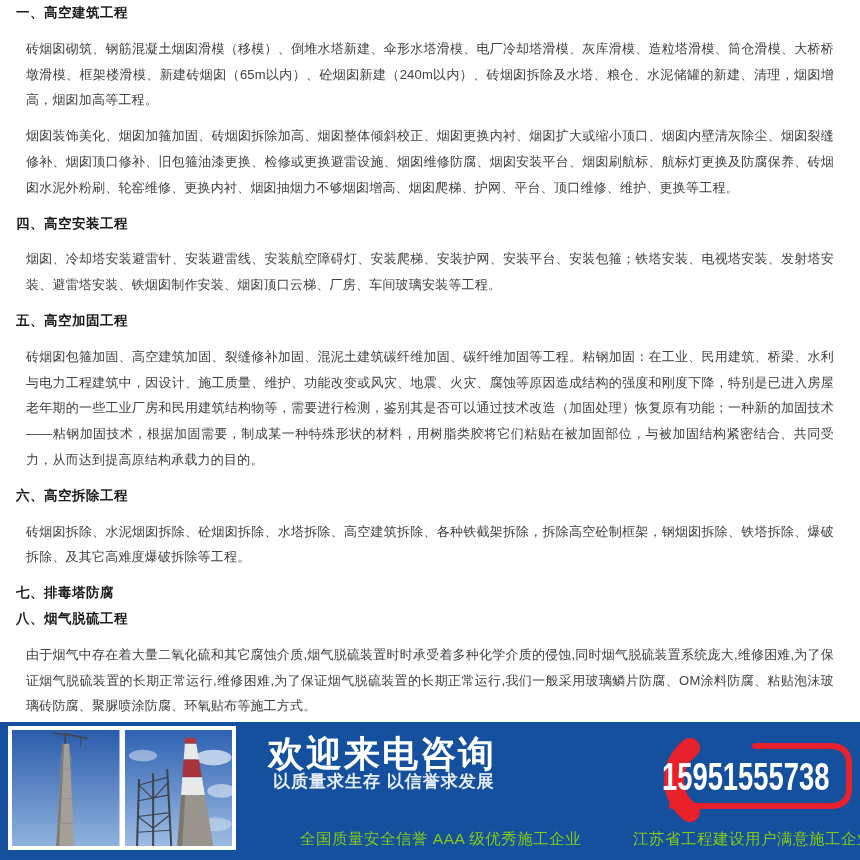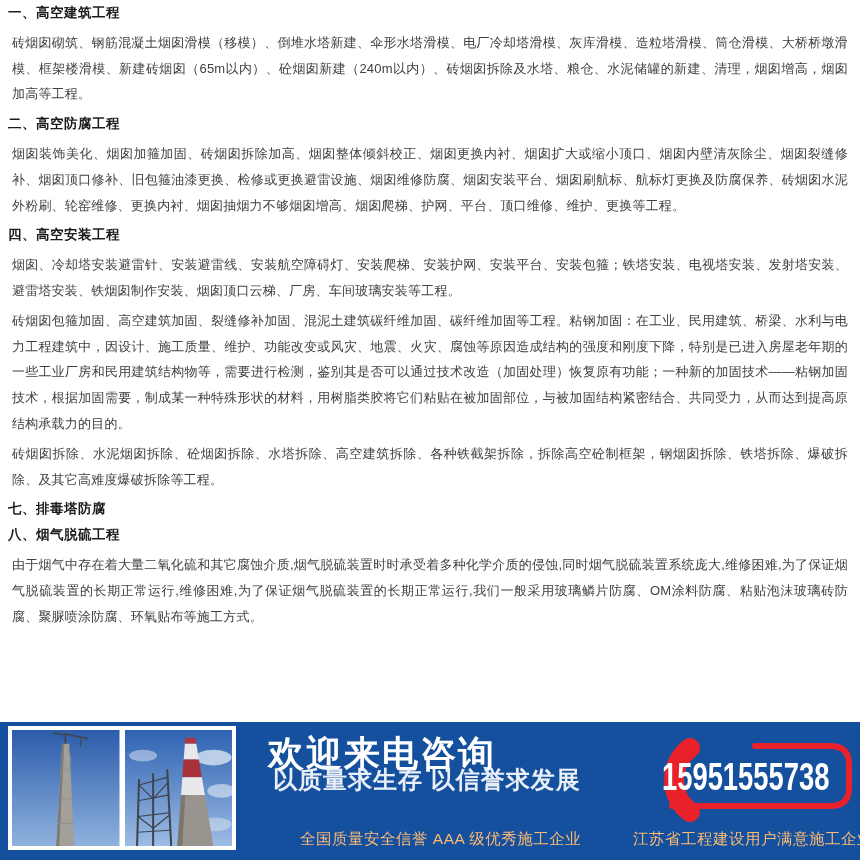--- a/index.html
+++ b/index.html
@@ -4,31 +4,31 @@
 <style>
   html,body{margin:0;padding:0;}
   body{
     width:860px;height:860px;background:#ffffff;
     font-family:"Liberation Sans","DejaVu Sans",sans-serif;
     overflow:hidden;
   }
   .main{
     box-sizing:border-box;
     width:860px;height:722px;
-    padding:0 8px;
+    padding:0 16px;
     overflow:hidden;
   }
   .sec-h{
     margin:0;
     font-size:13.5px;font-weight:bold;color:#1c1c1c;
     line-height:25.8px;
     letter-spacing:0.5px;
   }
   .sec-p{
-    margin:4px;
+    margin:10px;
     font-size:13px;color:#404040;
     line-height:25.8px;
     text-align:justify;
     letter-spacing:0.2px;
   }
   .footer{
     position:relative;
     width:860px;height:138px;
     background:#15509e;
     overflow:hidden;
@@ -42,65 +42,66 @@
     display:flex;gap:5px;
   }
   .photo{flex:1;overflow:hidden;}
   .photo svg{display:block;width:100%;height:100%;}
   .promo-title{
     position:absolute;left:268px;top:8px;
     font-size:36px;font-weight:bold;color:#ffffff;
     letter-spacing:2px;white-space:nowrap;
   }
   .promo-slogan{
-    position:absolute;left:273px;top:42px;
-    font-size:24px;font-weight:bold;color:#e9eff9;
+    position:absolute;left:273px;top:48px;
+    font-size:17px;font-weight:bold;color:#e9eff9;
     letter-spacing:1px;white-space:nowrap;
   }
   .phone-icon{
     position:absolute;left:644px;top:16px;
     width:60px;height:84px;
   }
   .phone-frame{
     position:absolute;left:658px;top:20px;
     width:200px;height:74px;
   }
   .phone-number{
     position:absolute;left:662px;top:34px;
     font-size:38px;font-weight:bold;color:#ffffff;
     letter-spacing:0;
     transform:scaleX(0.72);
     transform-origin:left top;
     white-space:nowrap;
   }
   .credential{
     position:absolute;top:107px;
-    font-size:15.5px;color:#fdba74;
+    font-size:15.5px;color:#84cc16;
     white-space:nowrap;letter-spacing:0.5px;
   }
   .credential.left{left:300px;}
   .credential.right{left:633px;}
 </style>
 </head>
 <body>
 
 <div class="main">
 
   <h3 class="sec-h">一、高空建筑工程</h3>
   <p class="sec-p">砖烟囱砌筑、钢筋混凝土烟囱滑模（移模）、倒堆水塔新建、伞形水塔滑模、电厂冷却塔滑模、灰库滑模、造粒塔滑模、筒仓滑模、大桥桥墩滑模、框架楼滑模、新建砖烟囱（65m以内）、砼烟囱新建（240m以内）、砖烟囱拆除及水塔、粮仓、水泥储罐的新建、清理，烟囱增高，烟囱加高等工程。</p>
 
-  <h3 class="sec-h">二、高空防腐工程</h3>
 
   <p class="sec-p">烟囱装饰美化、烟囱加箍加固、砖烟囱拆除加高、烟囱整体倾斜校正、烟囱更换内衬、烟囱扩大或缩小顶口、烟囱内壁清灰除尘、烟囱裂缝修补、烟囱顶口修补、旧包箍油漆更换、检修或更换避雷设施、烟囱维修防腐、烟囱安装平台、烟囱刷航标、航标灯更换及防腐保养、砖烟囱水泥外粉刷、轮窑维修、更换内衬、烟囱抽烟力不够烟囱增高、烟囱爬梯、护网、平台、顶口维修、维护、更换等工程。</p>
 
   <h3 class="sec-h">四、高空安装工程</h3>
   <p class="sec-p">烟囱、冷却塔安装避雷针、安装避雷线、安装航空障碍灯、安装爬梯、安装护网、安装平台、安装包箍；铁塔安装、电视塔安装、发射塔安装、避雷塔安装、铁烟囱制作安装、烟囱顶口云梯、厂房、车间玻璃安装等工程。</p>
 
+  <h3 class="sec-h">五、高空加固工程</h3>
   <p class="sec-p">砖烟囱包箍加固、高空建筑加固、裂缝修补加固、混泥土建筑碳纤维加固、碳纤维加固等工程。粘钢加固：在工业、民用建筑、桥梁、水利与电力工程建筑中，因设计、施工质量、维护、功能改变或风灾、地震、火灾、腐蚀等原因造成结构的强度和刚度下降，特别是已进入房屋老年期的一些工业厂房和民用建筑结构物等，需要进行检测，鉴别其是否可以通过技术改造（加固处理）恢复原有功能；一种新的加固技术——粘钢加固技术，根据加固需要，制成某一种特殊形状的材料，用树脂类胶将它们粘贴在被加固部位，与被加固结构紧密结合、共同受力，从而达到提高原结构承载力的目的。</p>
 
+  <h3 class="sec-h">六、高空拆除工程</h3>
   <p class="sec-p">砖烟囱拆除、水泥烟囱拆除、砼烟囱拆除、水塔拆除、高空建筑拆除、各种铁截架拆除，拆除高空砼制框架，钢烟囱拆除、铁塔拆除、爆破拆除、及其它高难度爆破拆除等工程。</p>
 
   <h3 class="sec-h">七、排毒塔防腐</h3>
 
   <h3 class="sec-h">八、烟气脱硫工程</h3>
   <p class="sec-p">由于烟气中存在着大量二氧化硫和其它腐蚀介质,烟气脱硫装置时时承受着多种化学介质的侵蚀,同时烟气脱硫装置系统庞大,维修困难,为了保证烟气脱硫装置的长期正常运行,维修困难,为了保证烟气脱硫装置的长期正常运行,我们一般采用玻璃鳞片防腐、OM涂料防腐、粘贴泡沫玻璃砖防腐、聚脲喷涂防腐、环氧贴布等施工方式。</p>
 
 </div>
 
 <div class="footer">

